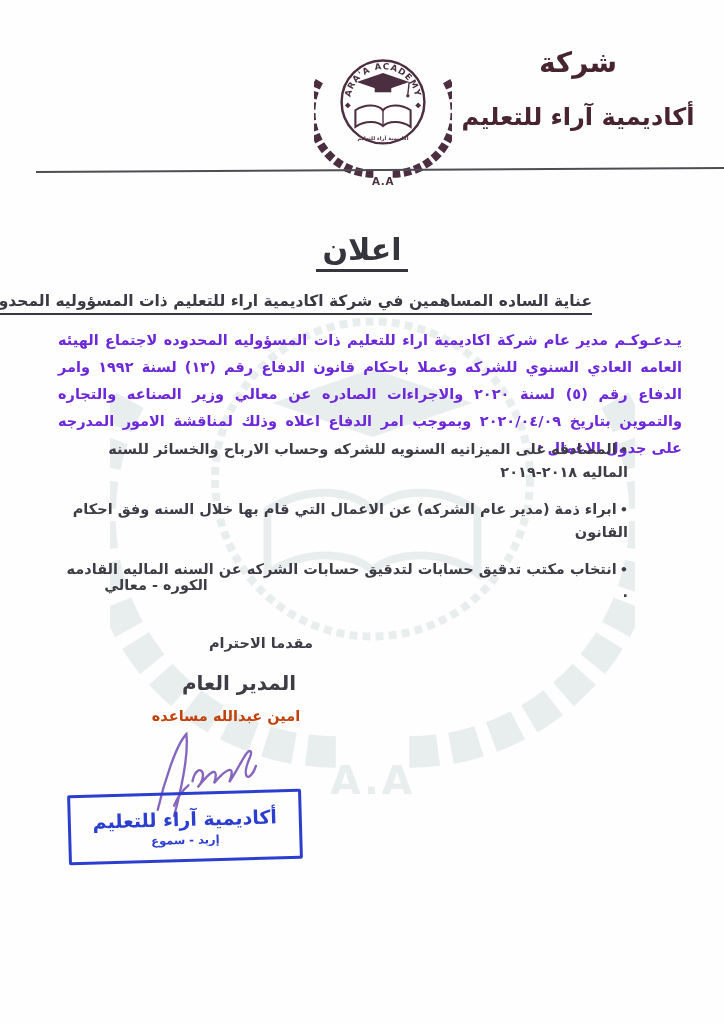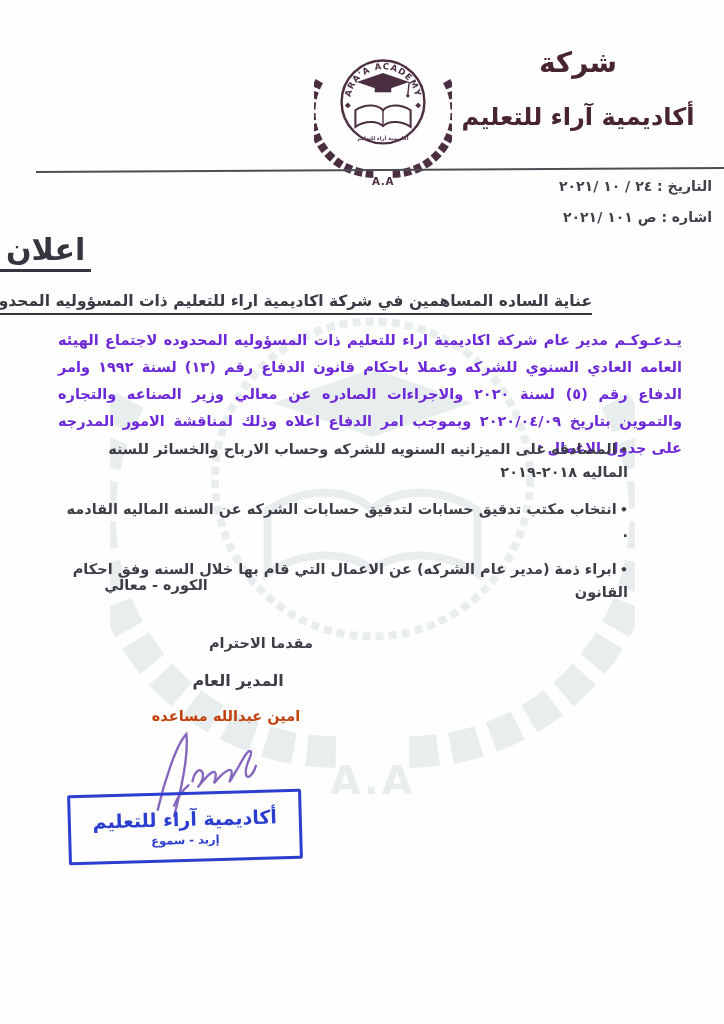--- a/index.html
+++ b/index.html
@@ -19,21 +19,21 @@
   .brand .name{font-size:24px;font-weight:bold;margin-top:24px;white-space:nowrap;}
 
   .rule{position:absolute;top:169px;left:36px;width:690px;border-top:2px solid #4d4d54;
     transform:rotate(-0.35deg);}
 
   .meta{position:absolute;top:178px;right:12px;direction:rtl;text-align:right;
     color:#43424b;font-size:14px;font-weight:bold;}
   .meta .line{margin-bottom:15px;white-space:nowrap;}
 
   
-  .title-wrap{position:absolute;top:232px;left:0;width:724px;text-decoration:underline;}
+  .title-wrap{position:absolute;top:232px;left:0;width:724px;text-align:center;text-decoration:underline;}
   .title{display:inline-block;font-size:30px;font-weight:bold;color:#35353d;
     border-bottom:3px solid #35353d;padding:0 6px 2px 6px;}
   .subtitle-wrap{position:absolute;top:291px;left:0;width:592px;text-align:center;direction:rtl;}
   .subtitle{display:inline-block;font-size:15.5px;font-weight:bold;color:#3b3a44;
     border-bottom:2px solid #3b3a44;padding-bottom:3px;white-space:nowrap;}
 
   
   .bodytext{position:absolute;top:327px;right:42px;left:58px;direction:rtl;
     text-align:justify;font-size:14.5px;font-weight:bold;color:#6d28d9;line-height:27px;}
   .agenda{position:absolute;top:438px;right:96px;left:58px;direction:rtl;
@@ -42,22 +42,22 @@
   .agenda .bullet{display:inline-block;margin-left:3px;font-size:13px;}
 
   .closing1{position:absolute;top:543px;right:30px;left:50px;direction:rtl;
     text-align:justify;font-size:14.5px;font-weight:bold;color:#3e3d47;line-height:26px;}
   .closing2{position:absolute;top:577px;left:94px;width:124px;text-align:center;direction:rtl;
     font-size:14.5px;font-weight:bold;color:#3e3d47;}
   .respect{position:absolute;top:608px;left:196px;width:130px;text-align:center;direction:rtl;
     font-size:14.5px;font-weight:bold;color:#3e3d47;margin-top:27px;}
 
   
-  .sig-title{position:absolute;top:671px;left:180px;width:116px;text-align:center;direction:rtl;
-    font-size:16px;font-weight:bold;color:#3e3d47;}
+  .sig-title{position:absolute;top:671px;left:180px;width:116px;text-align:right;direction:rtl;
+    font-size:20px;font-weight:bold;color:#3e3d47;}
   .sig-name{position:absolute;top:708px;left:142px;width:168px;text-align:center;direction:rtl;
     font-size:14.5px;font-weight:bold;color:#c2410c;}
   .sig-hand{position:absolute;left:140px;top:726px;width:150px;height:92px;}
 
   .stamp{position:absolute;left:68px;top:792px;width:228px;height:64px;
     border:3px solid #2c3ecf;border-radius:2px;transform:rotate(-1.6deg);
     display:flex;flex-direction:column;align-items:center;justify-content:center;
     color:#2c3ecf;direction:rtl;background:rgba(255,255,255,0.0);}
   .stamp .l1{font-size:19px;font-weight:bold;white-space:nowrap;line-height:24px;}
   .stamp .l2{font-size:11.5px;font-weight:bold;margin-top:2px;}
@@ -106,38 +106,34 @@
       </svg>
     </div>
 
     <div class="brand">
       <div class="word">شركة</div>
       <div class="name">أكاديمية آراء للتعليم</div>
     </div>
 
     <div class="rule"></div>
 
-    <div class="meta">
-      <div class="line">التاريخ : ٢٤ / ١٠ /٢٠٢١</div>
-      <div class="line">اشاره : ص ١٠١ /٢٠٢١</div>
-    </div>
 
     <div class="title-wrap">
       <span class="title">اعلان</span>
     </div>
     <div class="subtitle-wrap">
       <span class="subtitle">عناية الساده المساهمين في شركة اكاديمية اراء للتعليم ذات المسؤوليه المحدوده</span>
     </div>
 
     <div class="bodytext">يـدعـوكـم مدير عام شركة اكاديمية اراء للتعليم ذات المسؤوليه المحدوده لاجتماع الهيئه العامه العادي السنوي للشركه وعملا باحكام قانون الدفاع رقم (١٣) لسنة ١٩٩٢ وامر الدفاع رقم (٥) لسنة ٢٠٢٠ والاجراءات الصادره عن معالي وزير الصناعه والتجاره والتموين بتاريخ ٢٠٢٠/٠٤/٠٩ وبموجب امر الدفاع اعلاه وذلك لمناقشة الامور المدرجه على جدول الاعمال :</div>
 
     <div class="agenda">
       <div class="item"><span class="bullet">•</span><span>المصادقه على الميزانيه السنويه للشركه وحساب الارباح والخسائر للسنه الماليه ٢٠١٨-٢٠١٩</span></div>
+      <div class="item"><span class="bullet">•</span><span>ابراء ذمة (مدير عام الشركه) عن الاعمال التي قام بها خلال السنه وفق احكام القانون</span></div>
       <div class="item"><span class="bullet">•</span><span>انتخاب مكتب تدقيق حسابات لتدقيق حسابات الشركه عن السنه الماليه القادمه .</span></div>
-      <div class="item"><span class="bullet">•</span><span>ابراء ذمة (مدير عام الشركه) عن الاعمال التي قام بها خلال السنه وفق احكام القانون</span></div>
     </div>
 
     <div class="closing2">الكوره - معالي</div>
     <div class="respect">مقدما الاحترام</div>
 
     <div class="sig-title">المدير العام</div>
     <div class="sig-name">امين عبدالله مساعده</div>
 
     <div class="sig-hand">
       <svg viewBox="0 0 140 90" width="150" height="92">

